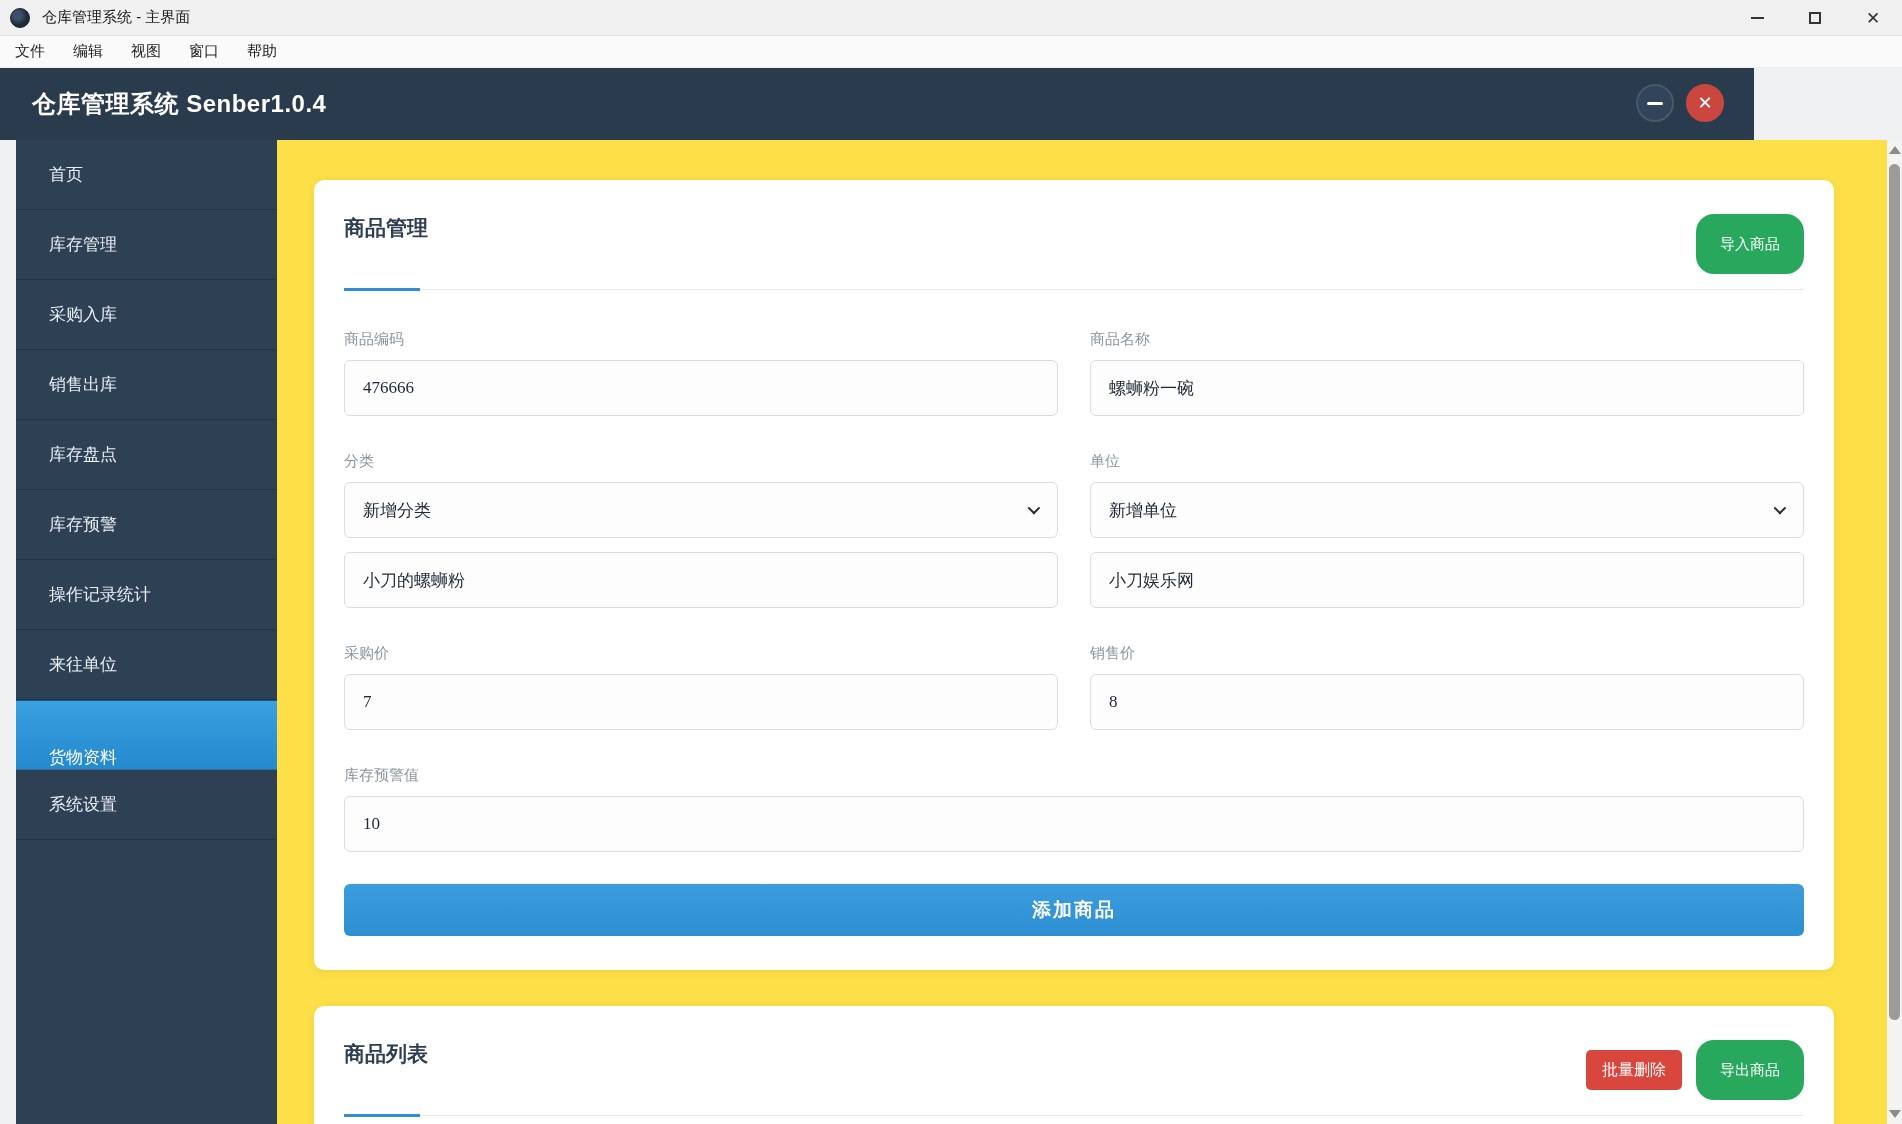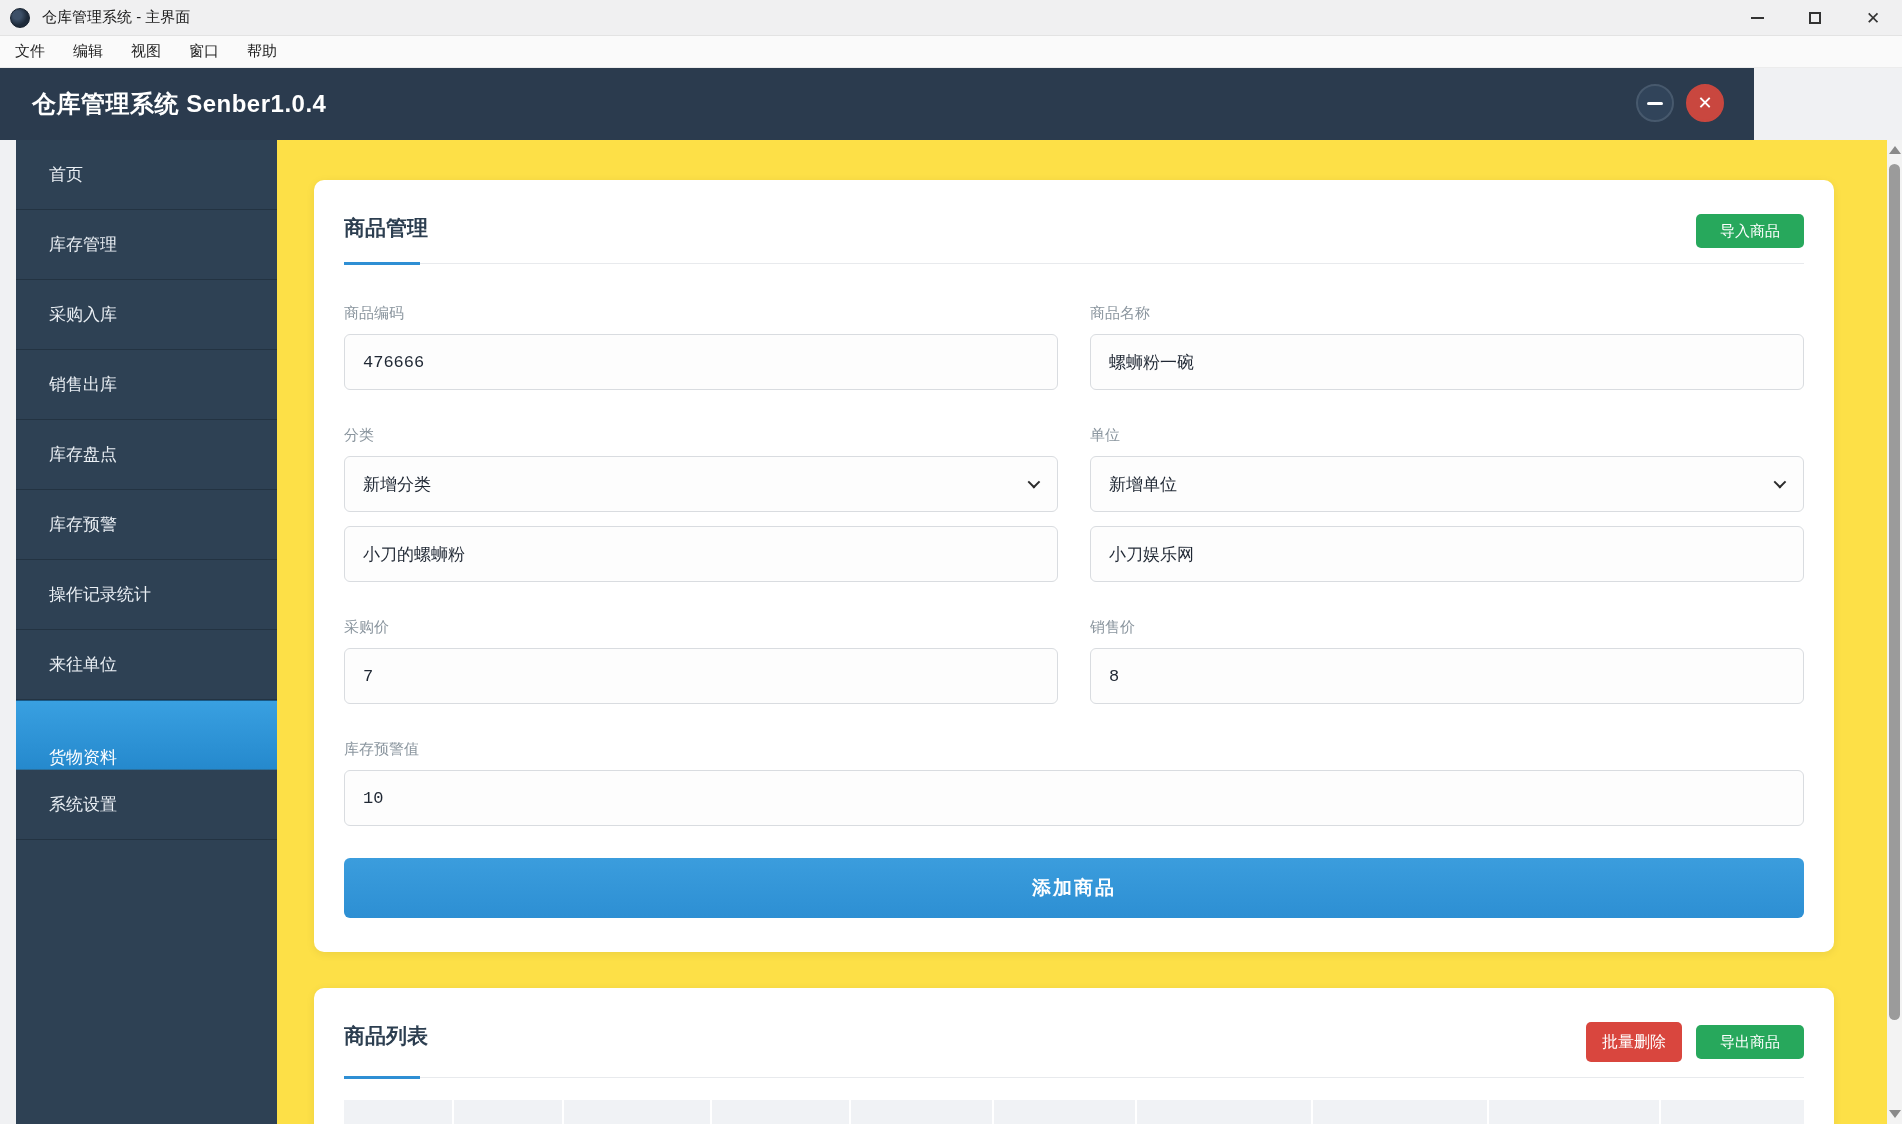--- a/index.html
+++ b/index.html
@@ -82,43 +82,43 @@
   .card-2 { margin-top:36px; height:260px; overflow:hidden; padding-bottom:0; }
 
   .card-title-row { display:flex; align-items:flex-start; justify-content:space-between; }
   .card-title { font-size:21px; font-weight:bold; color:#2c3e50; }
   .card-underline { margin-top:15px; border-bottom:1px solid #e8eaed; position:relative; }
   .card-underline::before {
     content:""; position:absolute; left:0; top:-1px; width:76px; height:3px; background:#2f8fd4;
   }
 
   .btn { border:none; border-radius:5px; color:#fff; cursor:pointer; font-family:inherit; }
-  .btn-green { background:#27a85c; font-size:15px; padding:0 24px; height:34px; }
+  .btn-green { background:#27a85c; font-size:15px; padding:0 24px; height:60px;border-radius:18px; }
   .btn-red { background:#d9463e; font-size:16px; padding:0 16px; height:40px; align-self:center; }
   .title-buttons { display:flex; gap:14px; align-items:center; }
 
   
   .form-grid { display:grid; grid-template-columns:1fr 1fr; column-gap:32px; margin-top:40px; }
   .field-label { font-size:15px; color:#8a959e; margin-bottom:11px; }
   .text-input, .fake-select {
     width:100%; height:56px; border:1px solid #d9dce0; border-radius:6px;
     background:#fdfdfd; font-size:17px; color:#1f2733; padding:0 18px;
-    font-family:Liberation Mono, monospace; outline:none;
+    font-family:Liberation Serif, serif; outline:none;
   }
   .field-block { margin-bottom:36px; }
   .fake-select { display:flex; align-items:center; position:relative; cursor:pointer; }
   .chevron {
     position:absolute; right:20px; top:22px; width:9px; height:9px;
     border-right:2px solid #2b2b2b; border-bottom:2px solid #2b2b2b;
     transform:rotate(45deg) translateY(-2px);
   }
   .sub-input { margin-top:14px; }
   .full-width { grid-column:1 / span 2; }
   .add-btn {
-    width:100%; height:60px; margin-top:32px;
+    width:100%; height:52px; margin-top:32px;
     background:linear-gradient(180deg,#3b9ddd 0%, #2d8fd3 100%);
     font-size:19px; font-weight:bold; letter-spacing:2px;
     border:none; border-radius:6px; color:#fff; cursor:pointer; font-family:inherit;
   }
 
   
   .table-head { display:flex; gap:2px; margin-top:22px; }
   .th-cell {
     background:#f0f2f5; height:58px; padding:24px 0 0 30px;
     font-size:15px; font-weight:bold; color:#2c3e50;

